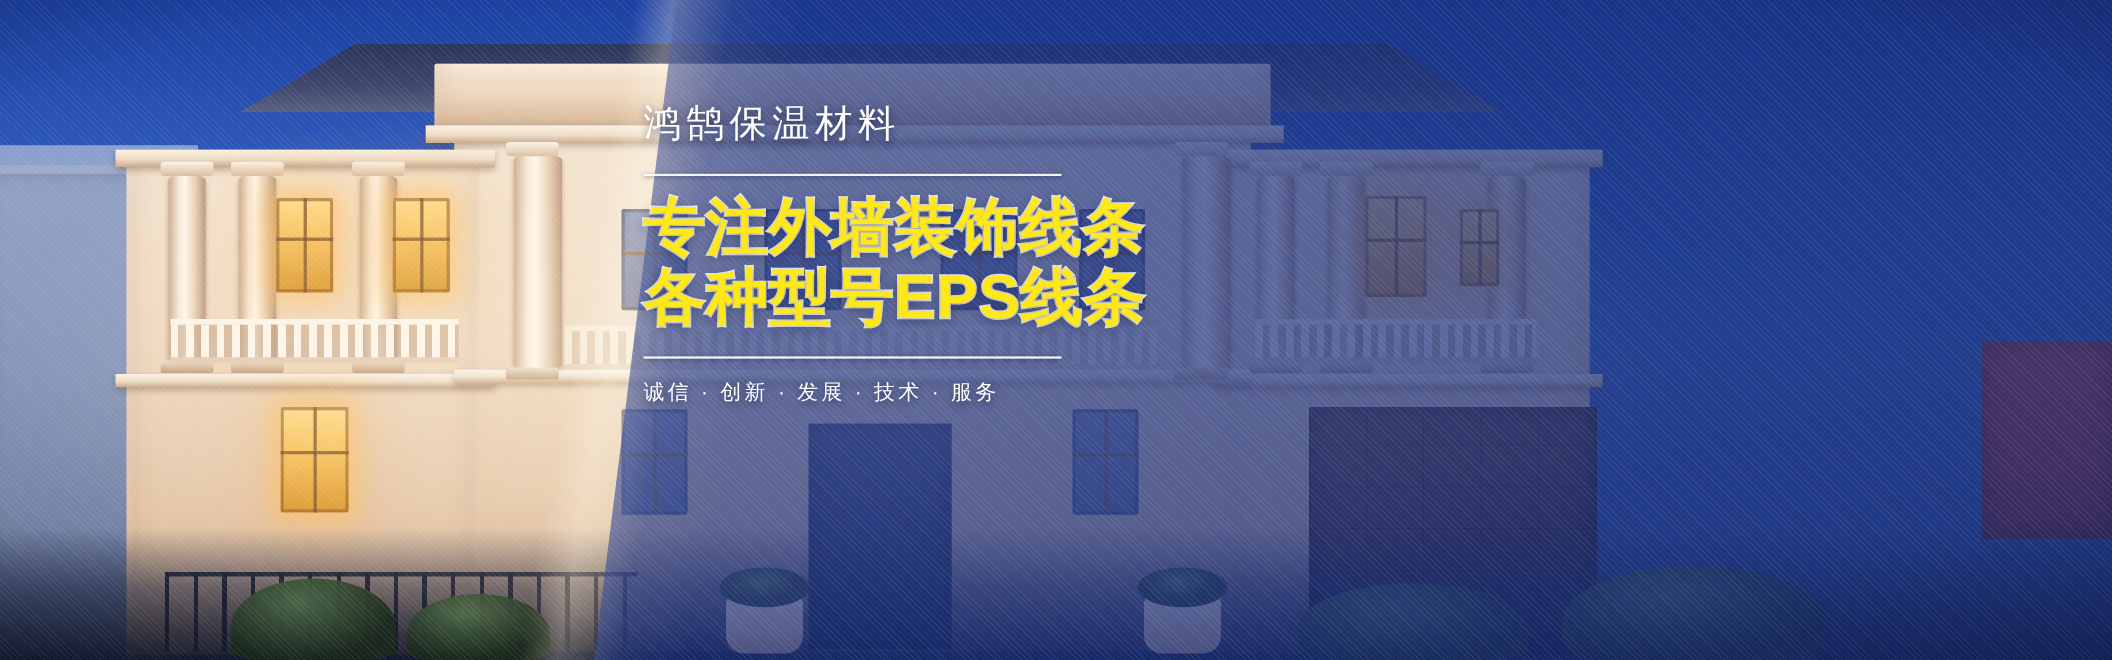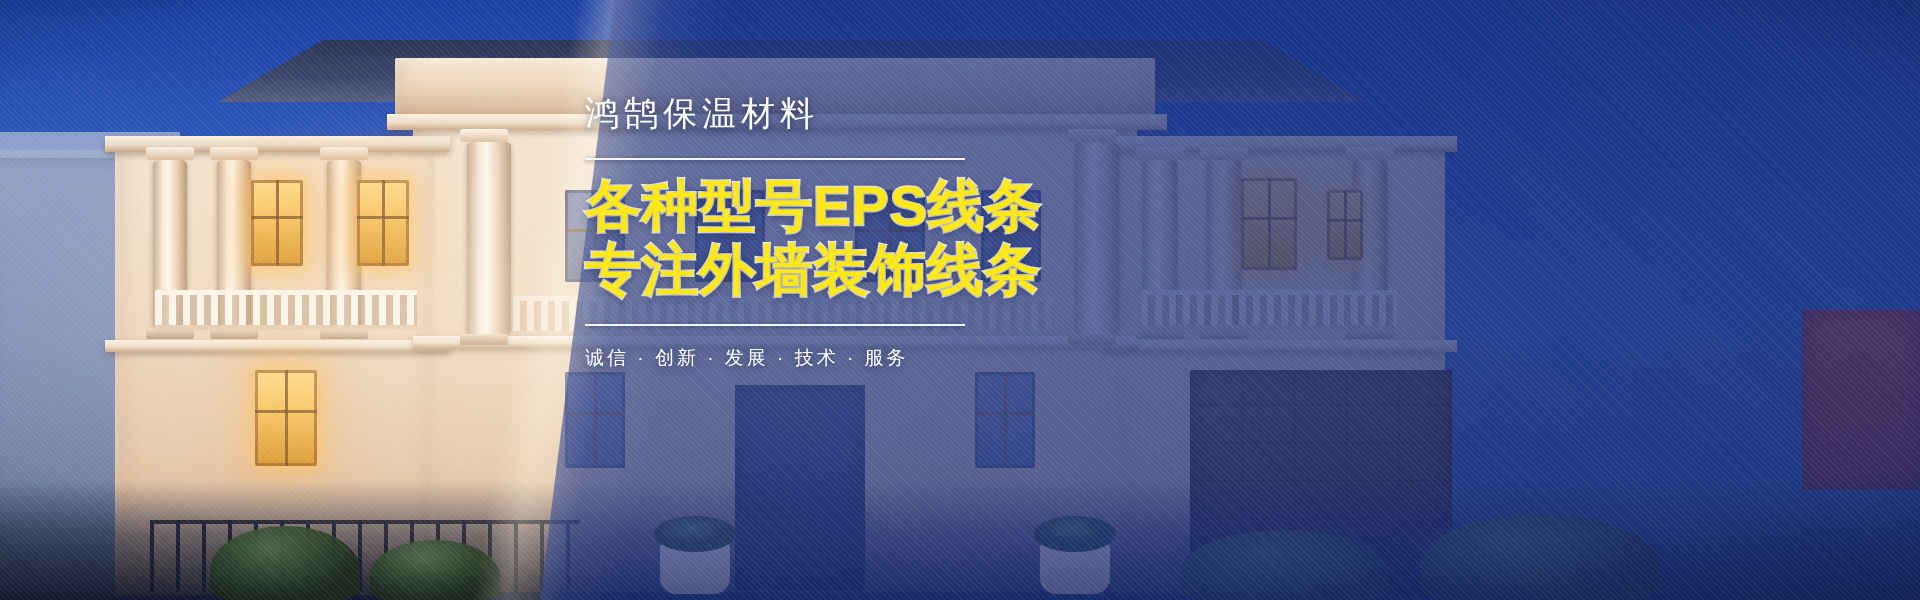--- a/index.html
+++ b/index.html
@@ -331,20 +331,20 @@
   <div class="bluepanel"></div>
   <div class="streak"></div>
 
   <div class="layer hatch"></div>
   <div class="layer vignette"></div>
 
   <div class="textblock">
     <div class="brand">鸿鹄保温材料</div>
     <div class="rule"></div>
     <div class="headline">
+      <span class="hl">专注外墙装饰线条</span>
       <span class="hl">各种型号EPS线条</span>
-      <span class="hl">专注外墙装饰线条</span>
     </div>
     <div class="rule2"></div>
     <div class="tagline">诚信 · 创新 · 发展 · 技术 · 服务</div>
   </div>
 
 </div>
 
 </body></html>

